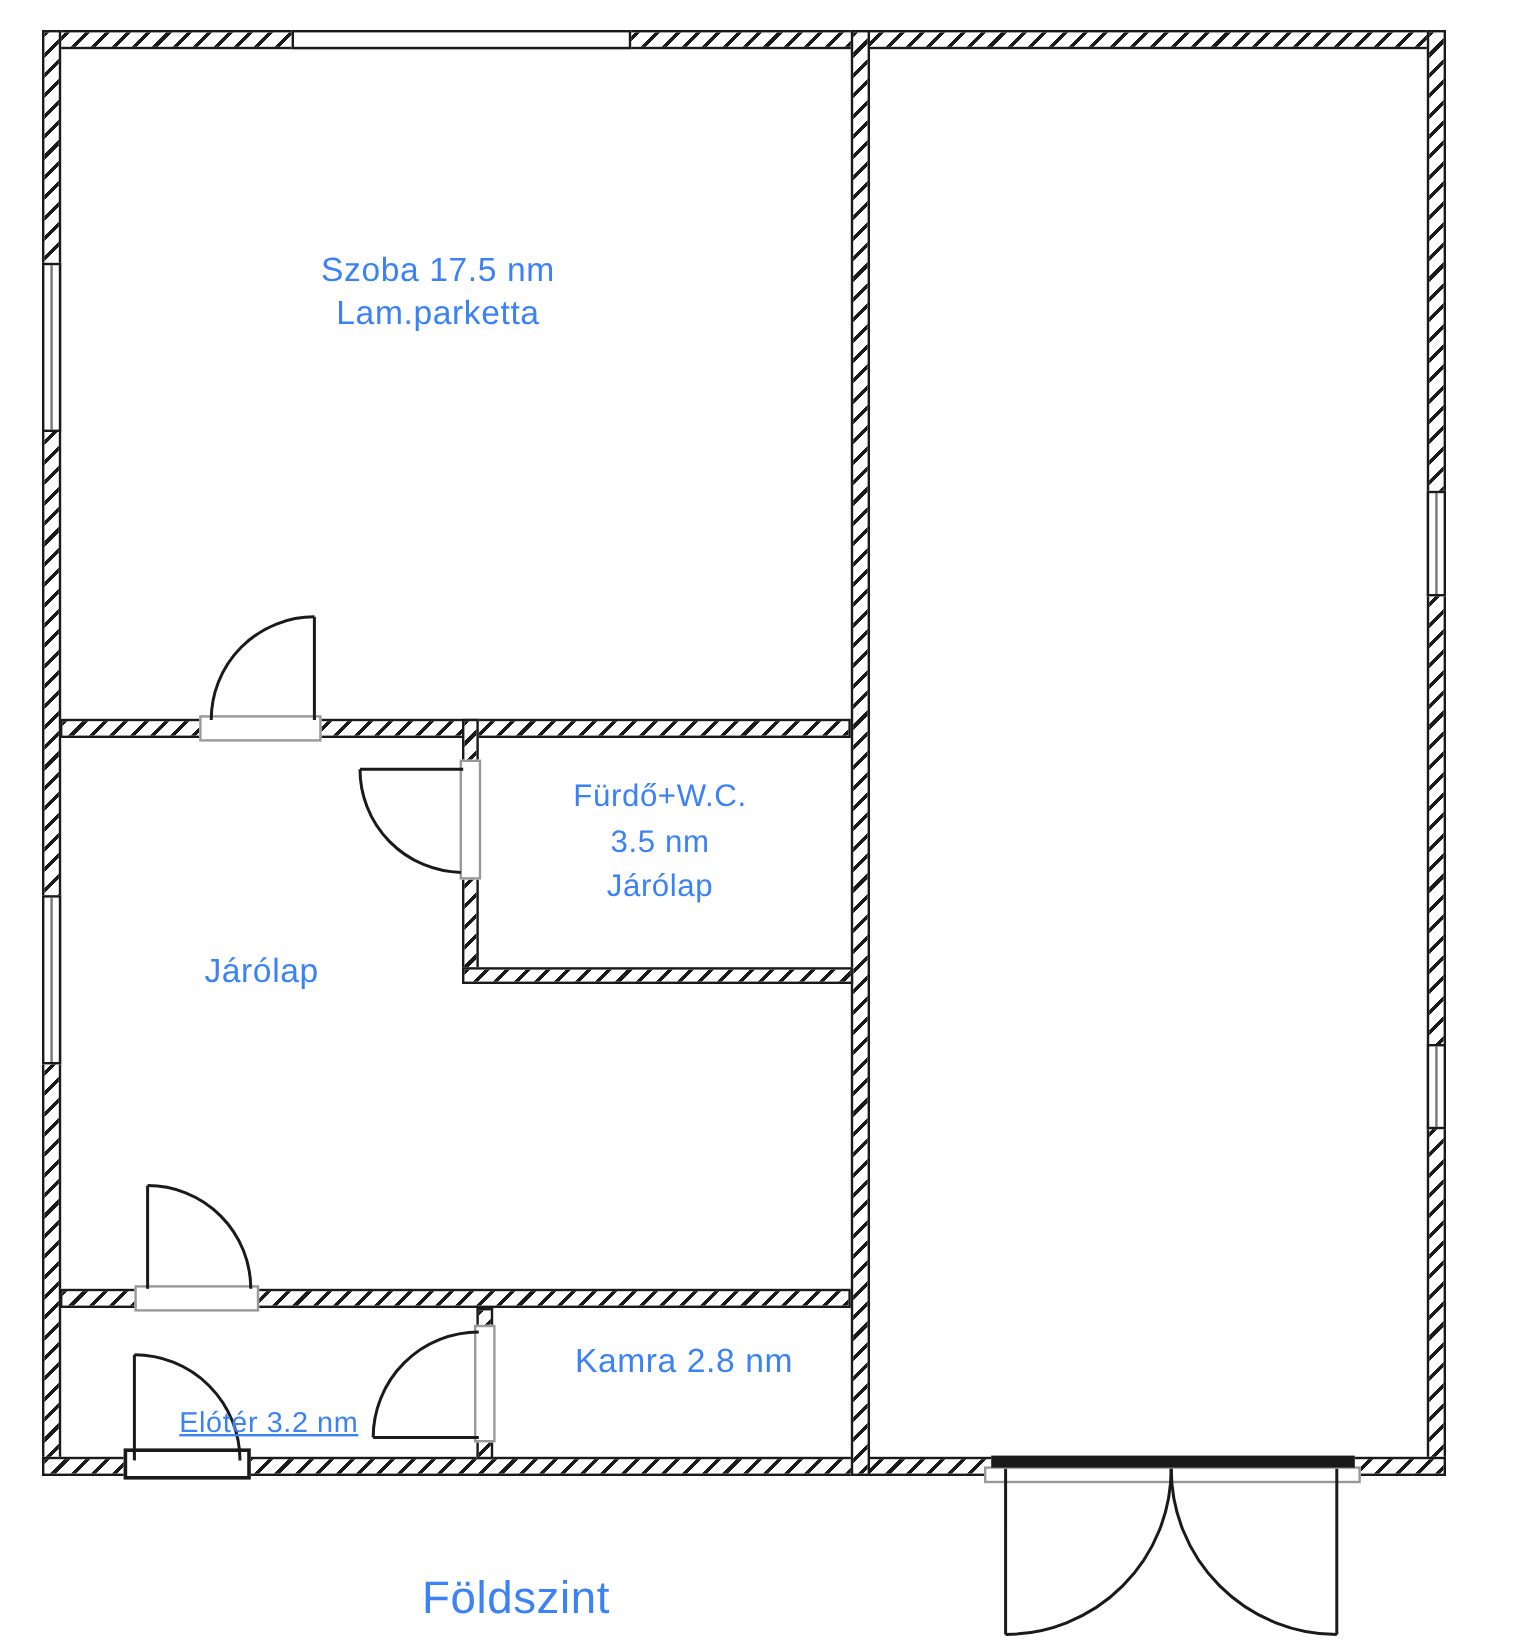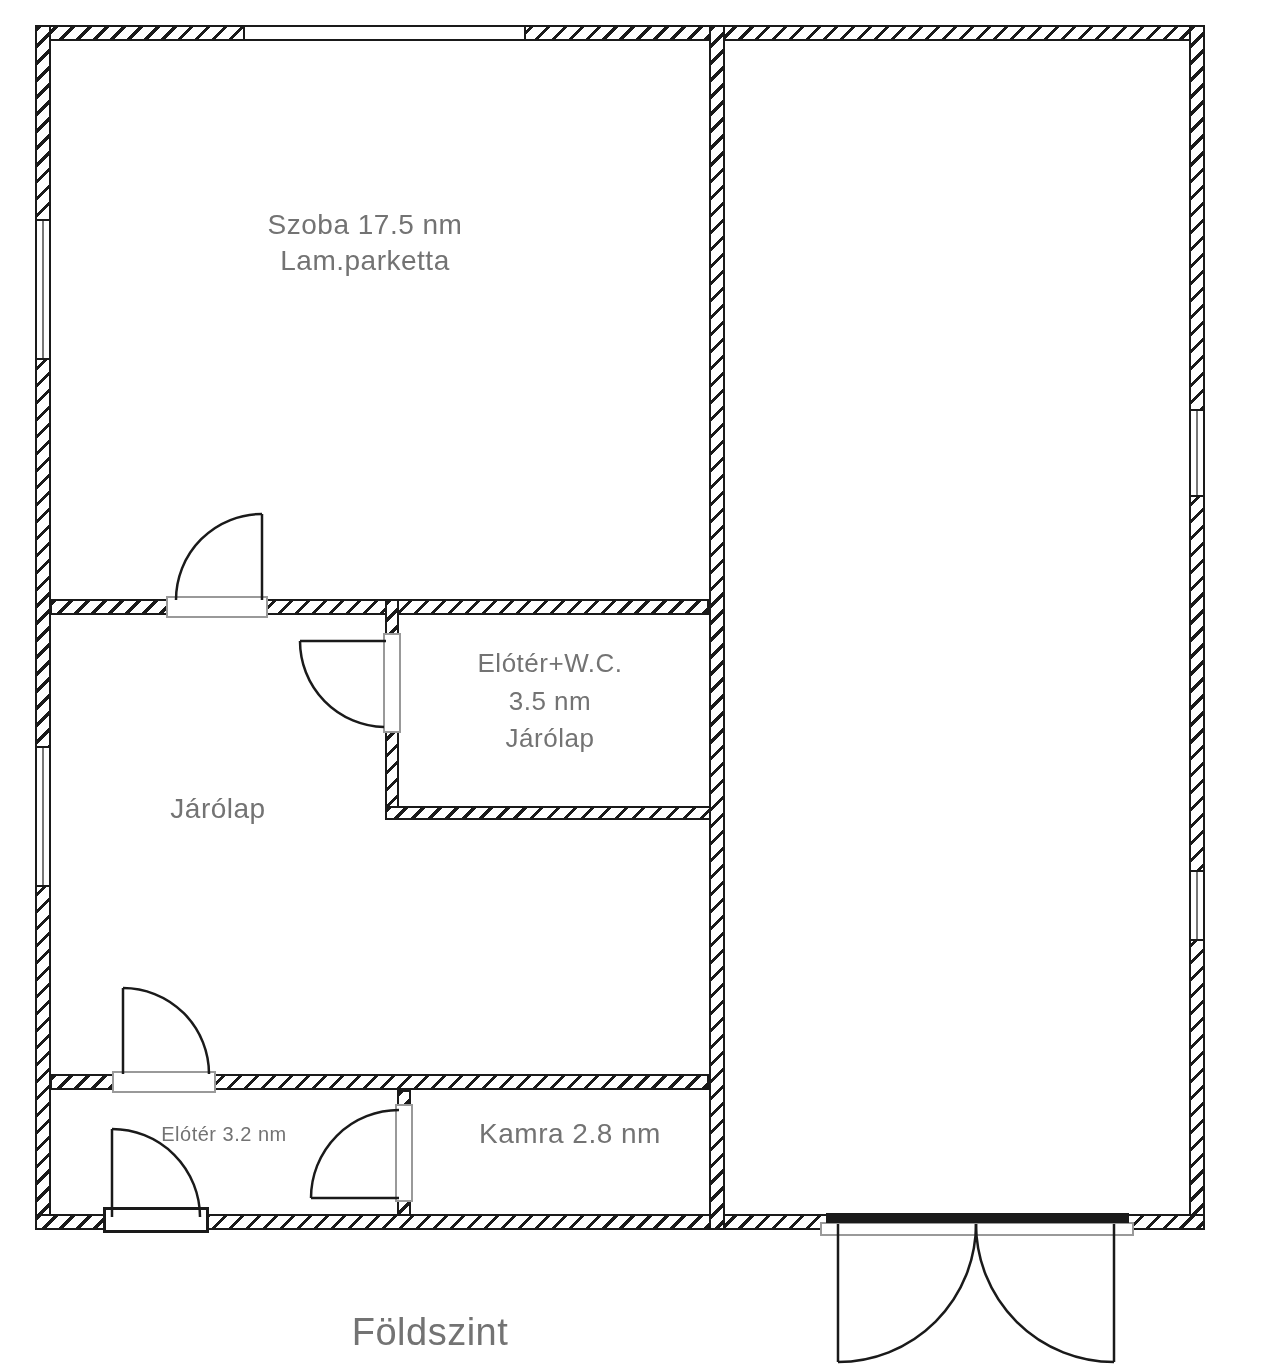--- a/index.html
+++ b/index.html
@@ -28,21 +28,21 @@
   .threshold{
     position:absolute;box-sizing:border-box;z-index:2;background:#fff;
     border:2px solid #999;
   }
   .threshold.dark{border:3px solid #1a1a1a;}
   .lintel{position:absolute;z-index:2;background:#1a1a1a;}
   .opening-fill{position:absolute;z-index:2;background:#fff;}
   svg.swings{position:absolute;left:0;top:0;z-index:3;}
   .label{
     position:absolute;z-index:4;text-align:center;line-height:1.3;
-    color:#737373;letter-spacing:0.5px;
+    color:#3b82f6;letter-spacing:0.5px;
   }
   .label .line{display:block;}
 </style>
 </head>
 <body>
 
 <div class="plan">
 
   <div class="wall" style="left:35px;top:25px;width:1170px;height:16px;"></div>
   <div class="wall" style="left:35px;top:25px;width:16px;height:1205px;"></div>
@@ -96,30 +96,30 @@
     </g>
   </svg>
 
   <div class="label" style="left:200px;top:207px;width:330px;font-size:28px;">
     <span class="line">Szoba 17.5 nm</span>
     <span class="line">Lam.parketta</span>
   </div>
 
 
   <div class="label" style="left:425px;top:645px;width:250px;font-size:26px;line-height:1.45;">
-    <span class="line">Elótér+W.C.</span>
+    <span class="line">Fürdő+W.C.</span>
     <span class="line">3.5 nm</span>
     <span class="line">Járólap</span>
   </div>
 
   <div class="label" style="left:58px;top:790px;width:320px;font-size:28px;line-height:1.35;">
     <span class="line">Járólap</span>
   </div>
 
-  <div class="label" style="left:108px;top:1121px;width:232px;font-size:20px;">
+  <div class="label" style="left:108px;top:1170px;width:232px;font-size:24px;text-decoration:underline;">
     <span class="line">Elótér 3.2 nm</span>
   </div>
 
   <div class="label" style="left:454px;top:1116px;width:232px;font-size:28px;">
     <span class="line">Kamra 2.8 nm</span>
   </div>
 
   <div class="label" style="left:270px;top:1308px;width:320px;font-size:38px;">
     <span class="line">Földszint</span>
   </div>

